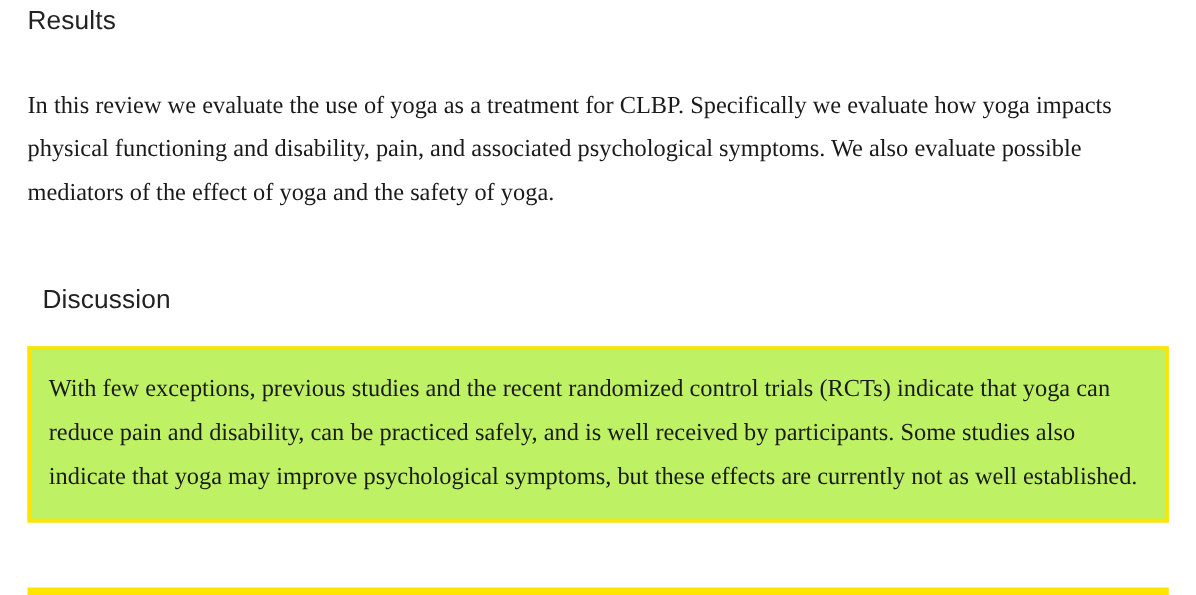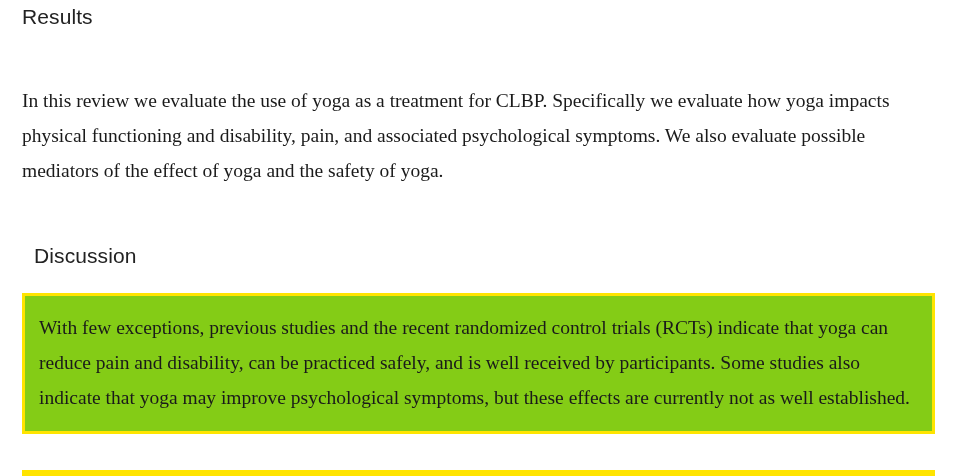--- a/index.html
+++ b/index.html
@@ -34,32 +34,32 @@
     padding-top: 5px;
   }
   .body-paragraph {
     font-family: "Liberation Serif", serif;
     font-size: 19.5px;
     line-height: 35px;
     color: #1a1a1a;
     margin: 0;
   }
   #paragraph-results {
-    margin-top: 54px;
+    margin-top: 38px;
   }
   #heading-discussion {
     margin: 12px;
     padding-top: 44px;
   }
   .highlight-box {
     margin-top: 25px;
     border: 3px solid #ffe400;
     box-sizing: border-box;
     padding: 14px 14px 16px 14px;
-    background: #84cc16;
+    background: #bef264;
   }
   .highlight-box .body-paragraph {
     line-height: 35px;
   }
   .bottom-strip {
     position: absolute;
     left: 22px;
     right: 22px;
     bottom: 0;
     height: 6px;

